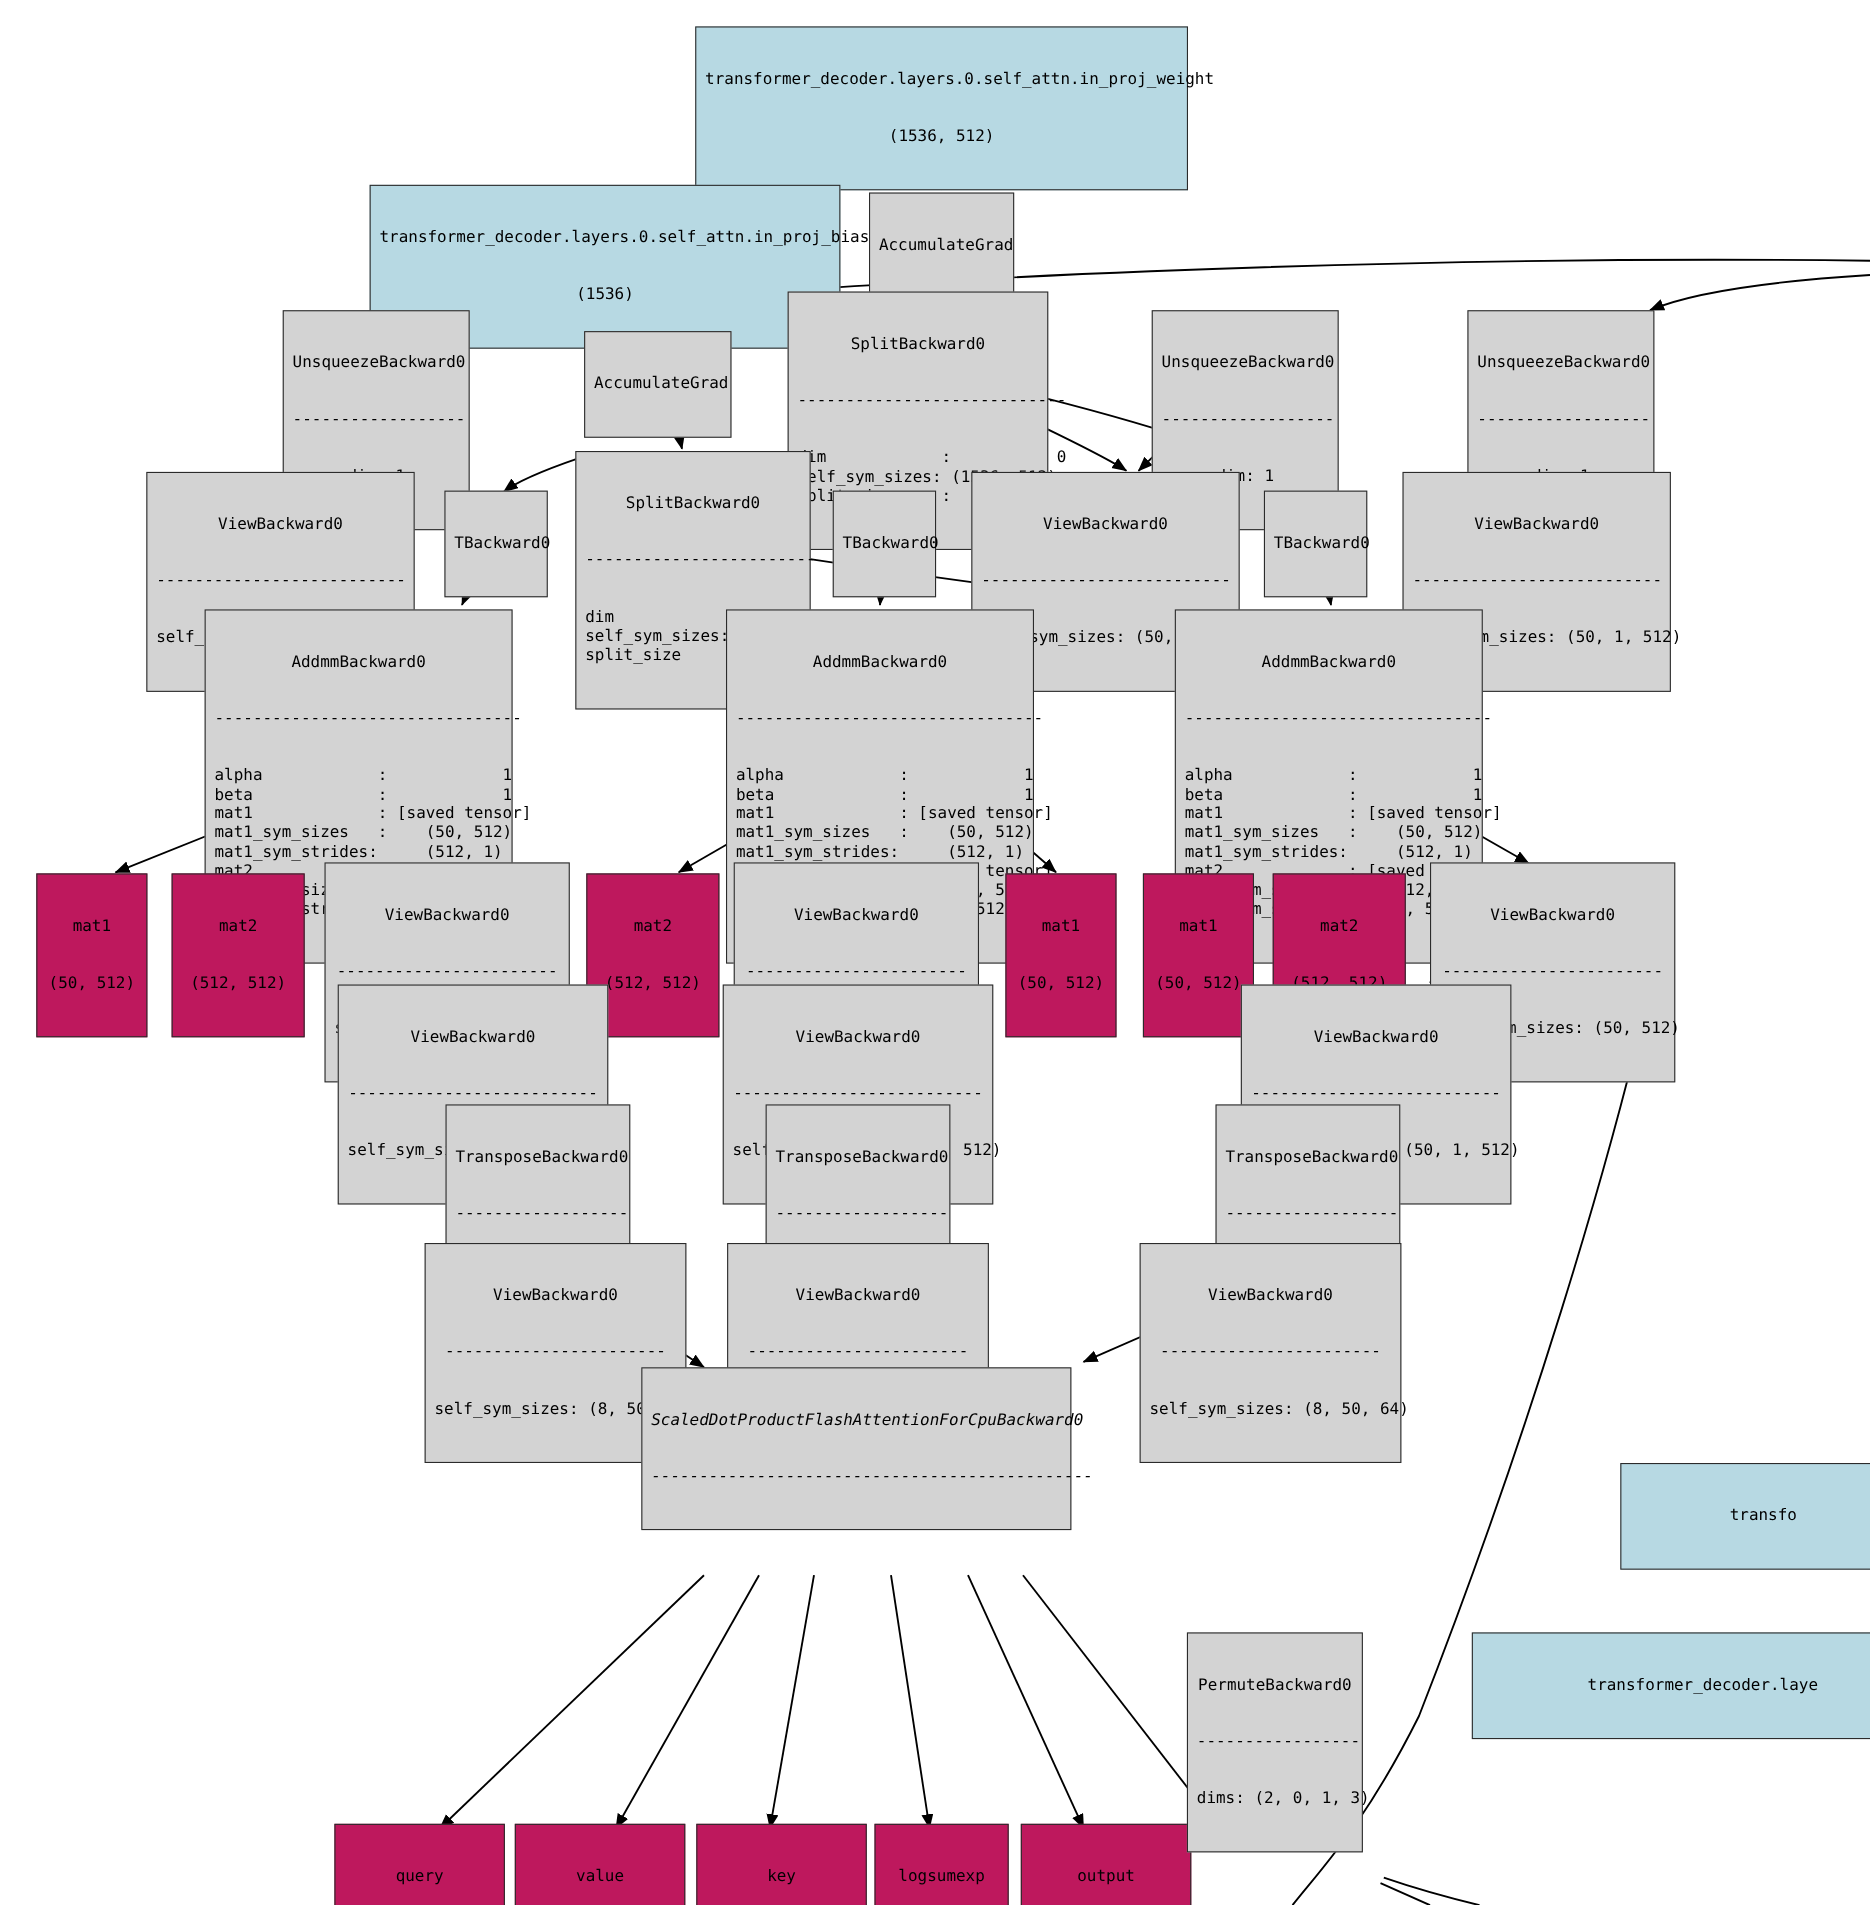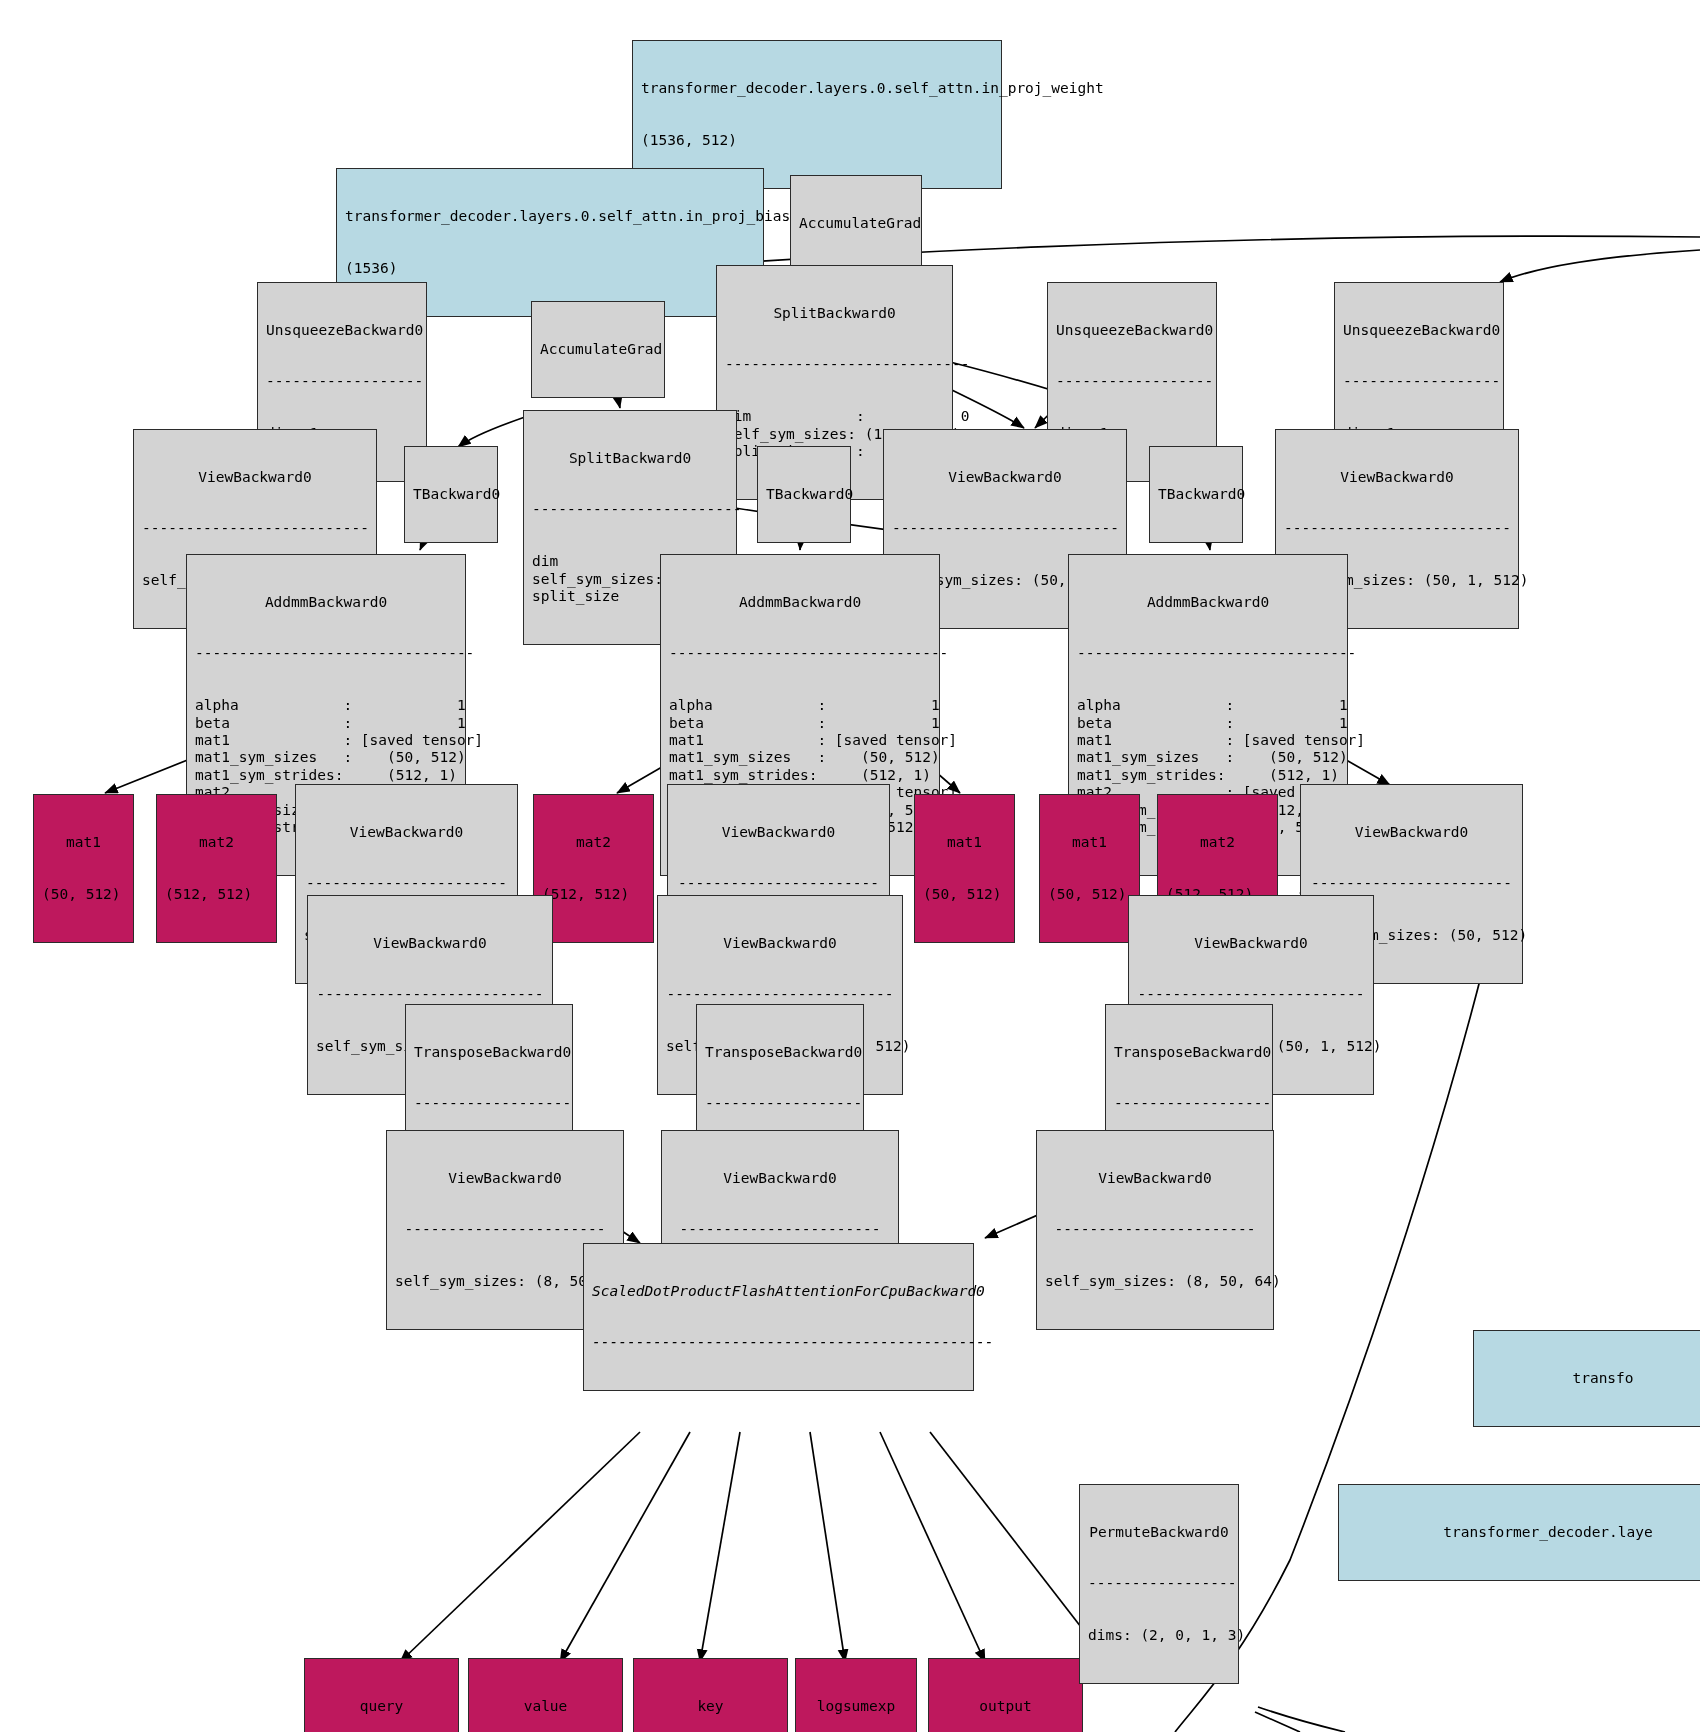--- a/index.html
+++ b/index.html
@@ -55,21 +55,21 @@
     letter-spacing: 0px;
     white-space: pre;
     margin: -1px 0 0 0;
   }
   .node .rows {
     display: block;
     text-align: left;
     white-space: pre;
   }
   .node .rows.center {
-    text-align: left;
+    text-align: center;
   }
 </style>
 </head>
 <body>
 
 <div id="canvas">
 
   <svg class="edges" viewBox="0 0 1700 1732">
     <defs>
       <marker id="ah" markerWidth="9" markerHeight="9" refX="7.5" refY="3.2" orient="auto" markerUnits="strokeWidth">
@@ -176,21 +176,21 @@
     </g>
     <g stroke="#000" stroke-width="1.7" fill="none">
 
       <path d="M1515,830 C1470,1050 1380,1330 1290,1560 C1240,1660 1200,1700 1175,1732"></path>
 
       <path d="M1255,1712 L1300,1732"></path>
       <path d="M1258,1707 C1290,1718 1320,1726 1345,1732"></path>
     </g>
   </svg>
 
-  <div class="node leaf" style="left:632px; top:40px; width:370px;">
+  <div class="node leaf" style="left:632px; top:24px; width:448px;">
     <span class="title">transformer_decoder.layers.0.self_attn.in_proj_weight</span>
     <span class="rows center">(1536, 512)</span>
   </div>
 
   <div class="node leaf" style="left:336px; top:168px; width:428px;">
     <span class="title">transformer_decoder.layers.0.self_attn.in_proj_bias</span>
     <span class="rows center">(1536)</span>
   </div>
 
   <div class="node" style="left:790px; top:175px; width:132px;">

